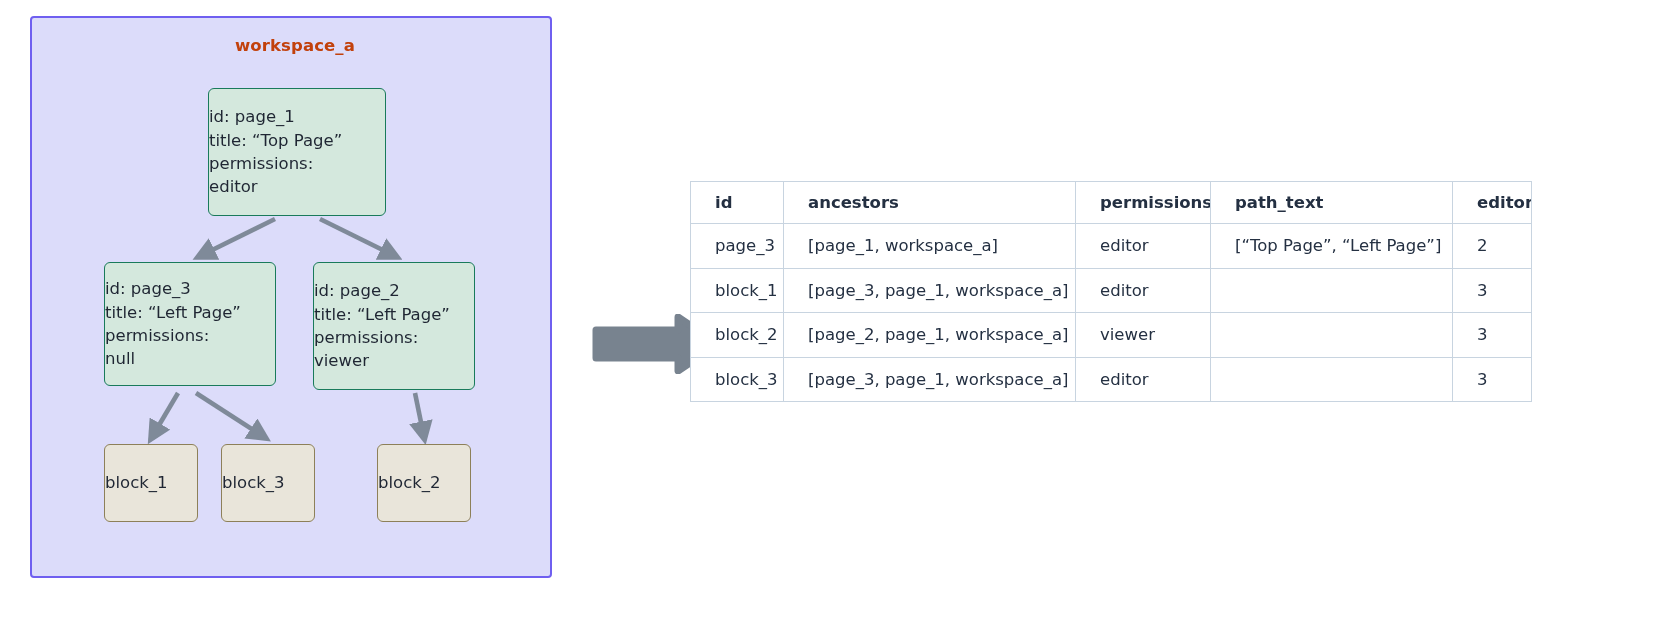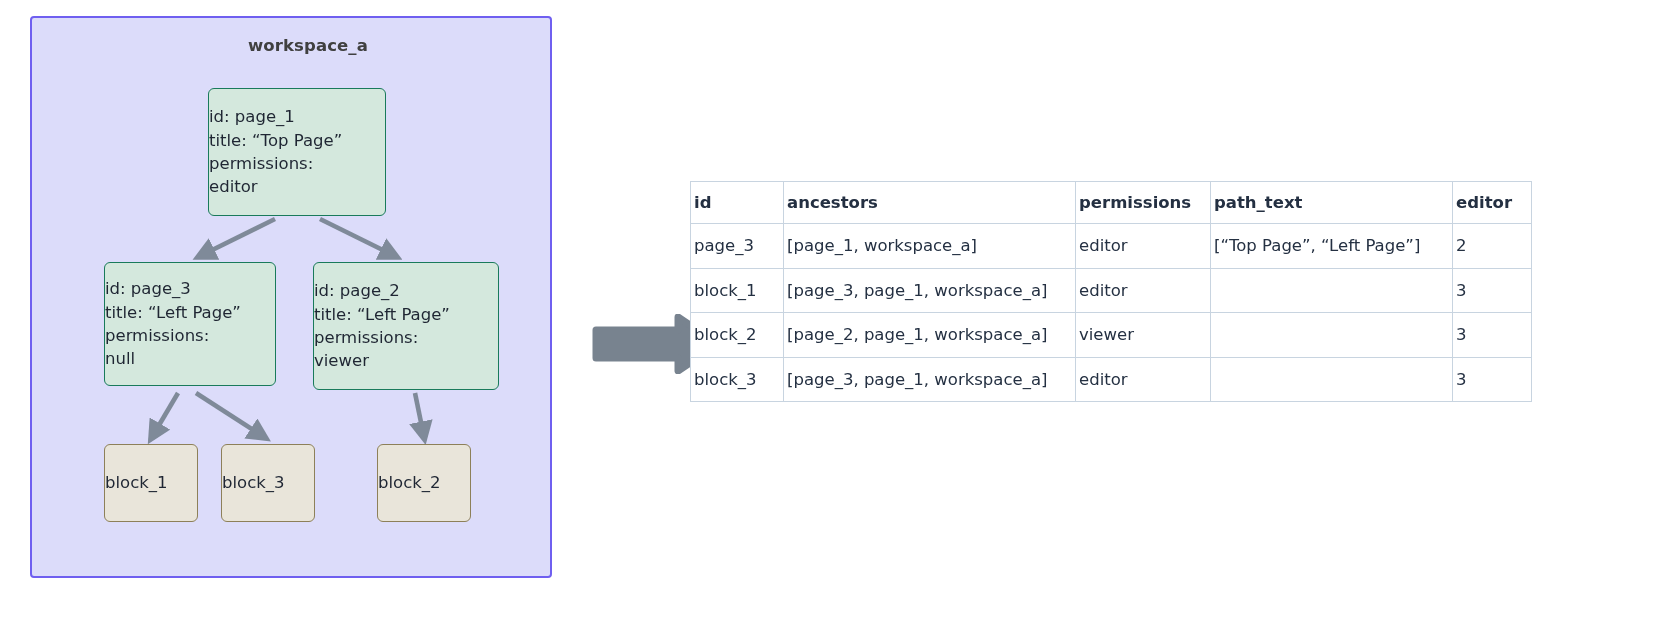--- a/index.html
+++ b/index.html
@@ -24,28 +24,28 @@
     top: 16px;
     width: 522px;
     height: 562px;
     background: #dcdcfa;
     border: 2px solid #6f5ff0;
     border-radius: 4px;
     box-sizing: border-box;
   }
   #workspace-title {
     position: absolute;
-    left: 17px;
+    left: 4px;
     top: 18px;
     width: 100%;
     text-align: center;
     font-size: 16.5px;
     font-weight: bold;
     letter-spacing: .1px;
-    color: #404040;
+    color: #c2410c;
   }
 
   
   #edges-layer {
     position: absolute;
     left: 0;
     top: 0;
     width: 522px;
     height: 562px;
     pointer-events: none;
@@ -72,21 +72,21 @@
     background: #e9e5da;
     border: 1.6px solid #8d8059;
     font-size: 16.5px;
     color: #1f2633;
   }
   .node-line { display: block; }
 
   
   #node-page_1 { left: 176px; top: 70px;  width: 178px; height: 128px; }
   #node-page_3 { left: 72px;  top: 244px; width: 172px; height: 124px; }
-  #node-page_2 { left: 281px; top: 244px; width: 186px; height: 128px; }
+  #node-page_2 { left: 281px; top: 244px; width: 162px; height: 128px; }
   #node-block_1 { left: 72px;  top: 426px; width: 94px; height: 78px; }
   #node-block_3 { left: 189px; top: 426px; width: 94px; height: 78px; }
   #node-block_2 { left: 345px; top: 426px; width: 94px; height: 78px; }
 
   
   #flow-arrow {
     position: absolute;
     left: 592px;
     top: 314px;
     width: 130px;
@@ -104,21 +104,21 @@
     border-collapse: collapse;
     table-layout: fixed;
     width: 841px;
     background: #ffffff;
   }
   table#result-table th,
   table#result-table td {
     border: 1px solid #c8d4e0;
     text-align: left;
     vertical-align: middle;
-    padding: 0 3px;
+    padding: 0 24px;
     height: 43.5px;
     font-size: 16.5px;
     color: #243042;
     white-space: nowrap;
     overflow: hidden;
   }
   table#result-table th {
     font-weight: bold;
     height: 41px;
   }

